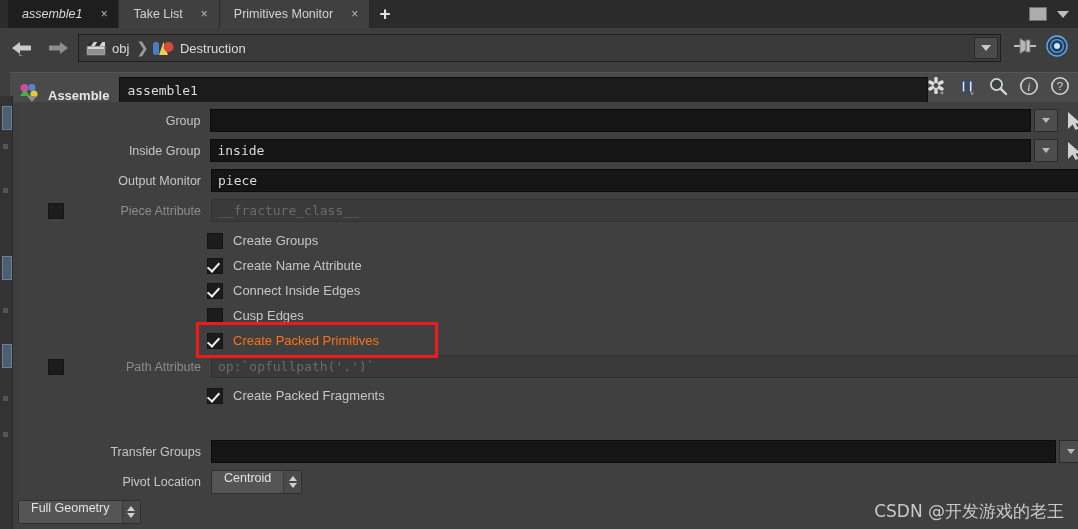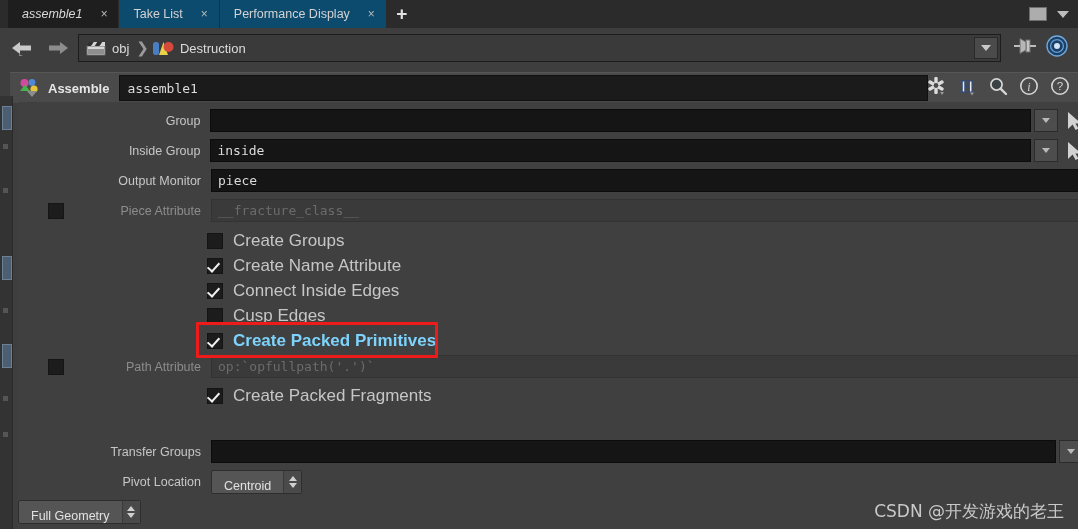--- a/index.html
+++ b/index.html
@@ -21,21 +21,21 @@
   
   .tabbar {
     position: absolute; left: 0; top: 0; width: 1078px; height: 28px;
     background: #2b2b2b;
     display: flex; align-items: stretch;
   }
   .tab-gap { width: 8px; background:#2b2b2b; }
   .tab {
     display: flex; align-items: center;
     padding: 0 9px 0 14px;
-    background: #0c4a6e;
+    background: #404040;
     color: #d3d3d3;
     font-size: 12.5px;
     border-right: 1px solid #2b2b2b;
     position: relative;
   }
   .tab.active {
     background: #1e1e1e;
     color: #d9d9d9;
     font-style: italic;
   }
@@ -100,21 +100,21 @@
     border-left: 5px solid transparent;
     border-right: 5px solid transparent;
     border-top: 6px solid #c8c8c8;
   }
   .pathbar-icons { display: flex; align-items: center; gap: 9px; padding: 0 10px 0 12px; }
 
   
   .nodehead {
     position: absolute; left: 10px; top: 72px; width: 1068px; height: 30px;
     background: #4a4a4a;
-    display: flex; align-items: center;
+    display: flex; align-items: flex-end;
     border-top: 1px solid #565656;
   }
   .node-icon { width: 22px; height: 20px; margin-left: 8px; position: relative; }
   .node-type {
     color: #e6e6e6; font-size: 13px; font-weight: bold; margin-left: 8px;
   }
   .node-name {
     margin-left: 10px; height: 24px; flex: 1; margin-right: 150px;
     background: #1b1b1b; border: 1px solid #101010;
     display: flex; align-items: center; padding-left: 7px;
@@ -188,28 +188,28 @@
   }
   .chk.on::after {
     content: "";
     position: absolute; left: 2px; top: 1px;
     width: 5px; height: 10px;
     border: solid #f2f2f2;
     border-width: 0 2.4px 2.4px 0;
     transform: rotate(42deg);
   }
   .cb-label {
-    margin-left: 10px; color: #c6c6c6; font-size: 17px; white-space: nowrap;
-  }
-  .cb-label.hl { color: #7dd3fc; font-weight: bold; }
+    margin-left: 10px; color: #c6c6c6; font-size: 13px; white-space: nowrap;
+  }
+  .cb-label.hl { color: #f97316; font-weight: normal; }
 
   .combo {
     height: 22px; background: #555555;
     border: 1px solid #2e2e2e; border-radius: 2px;
-    display: flex; align-items: flex-end;
+    display: flex; align-items: flex-start;
   }
   .combo-text {
     padding: 0 12px; color: #e2e2e2; font-size: 12.5px; white-space: nowrap;
   }
   .combo-spin {
     width: 17px; height: 100%; background: #4a4a4a;
     border-left: 1px solid #3a3a3a;
     display: flex; flex-direction: column; align-items: center; justify-content: center; gap: 2px;
   }
   .spin-up {
@@ -246,21 +246,21 @@
       <span class="tab-label">assemble1</span>
       <span class="tab-close">×</span>
     </div>
 
     <div class="tab">
       <span class="tab-label">Take List</span>
       <span class="tab-close">×</span>
     </div>
 
     <div class="tab">
-      <span class="tab-label">Performance Display</span>
+      <span class="tab-label">Primitives Monitor</span>
       <span class="tab-close">×</span>
     </div>
 
     <div class="tab-plus">+</div>
 
     <div class="tabbar-spacer"></div>
 
     <div class="win-ctrl">
       <div class="win-box"></div>
       <div class="win-chev"></div>

